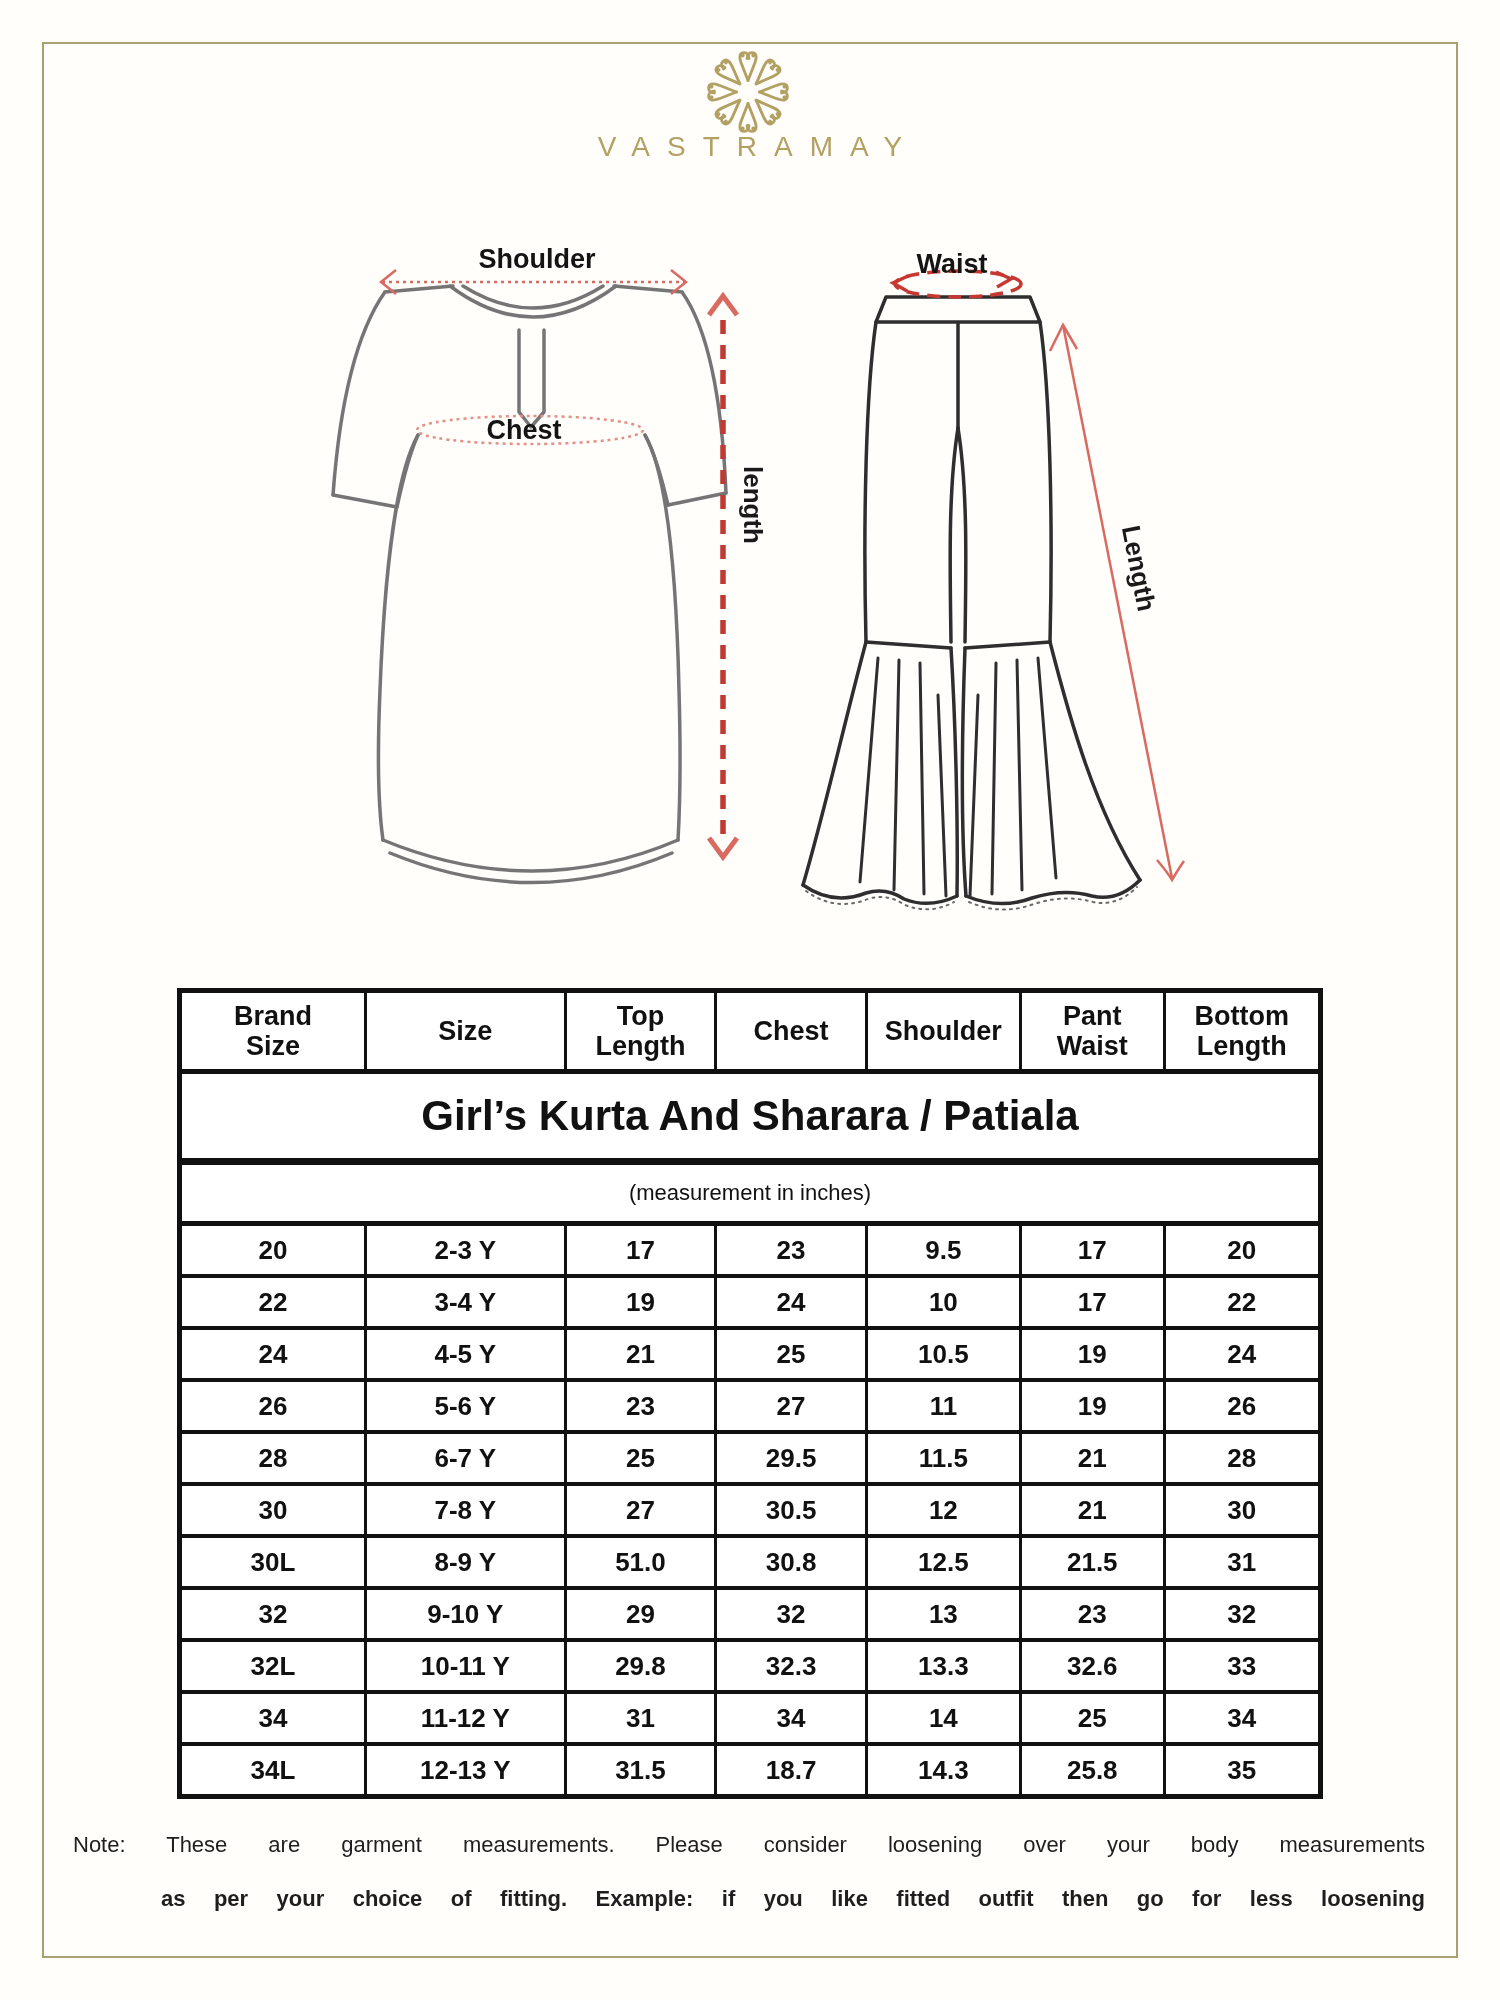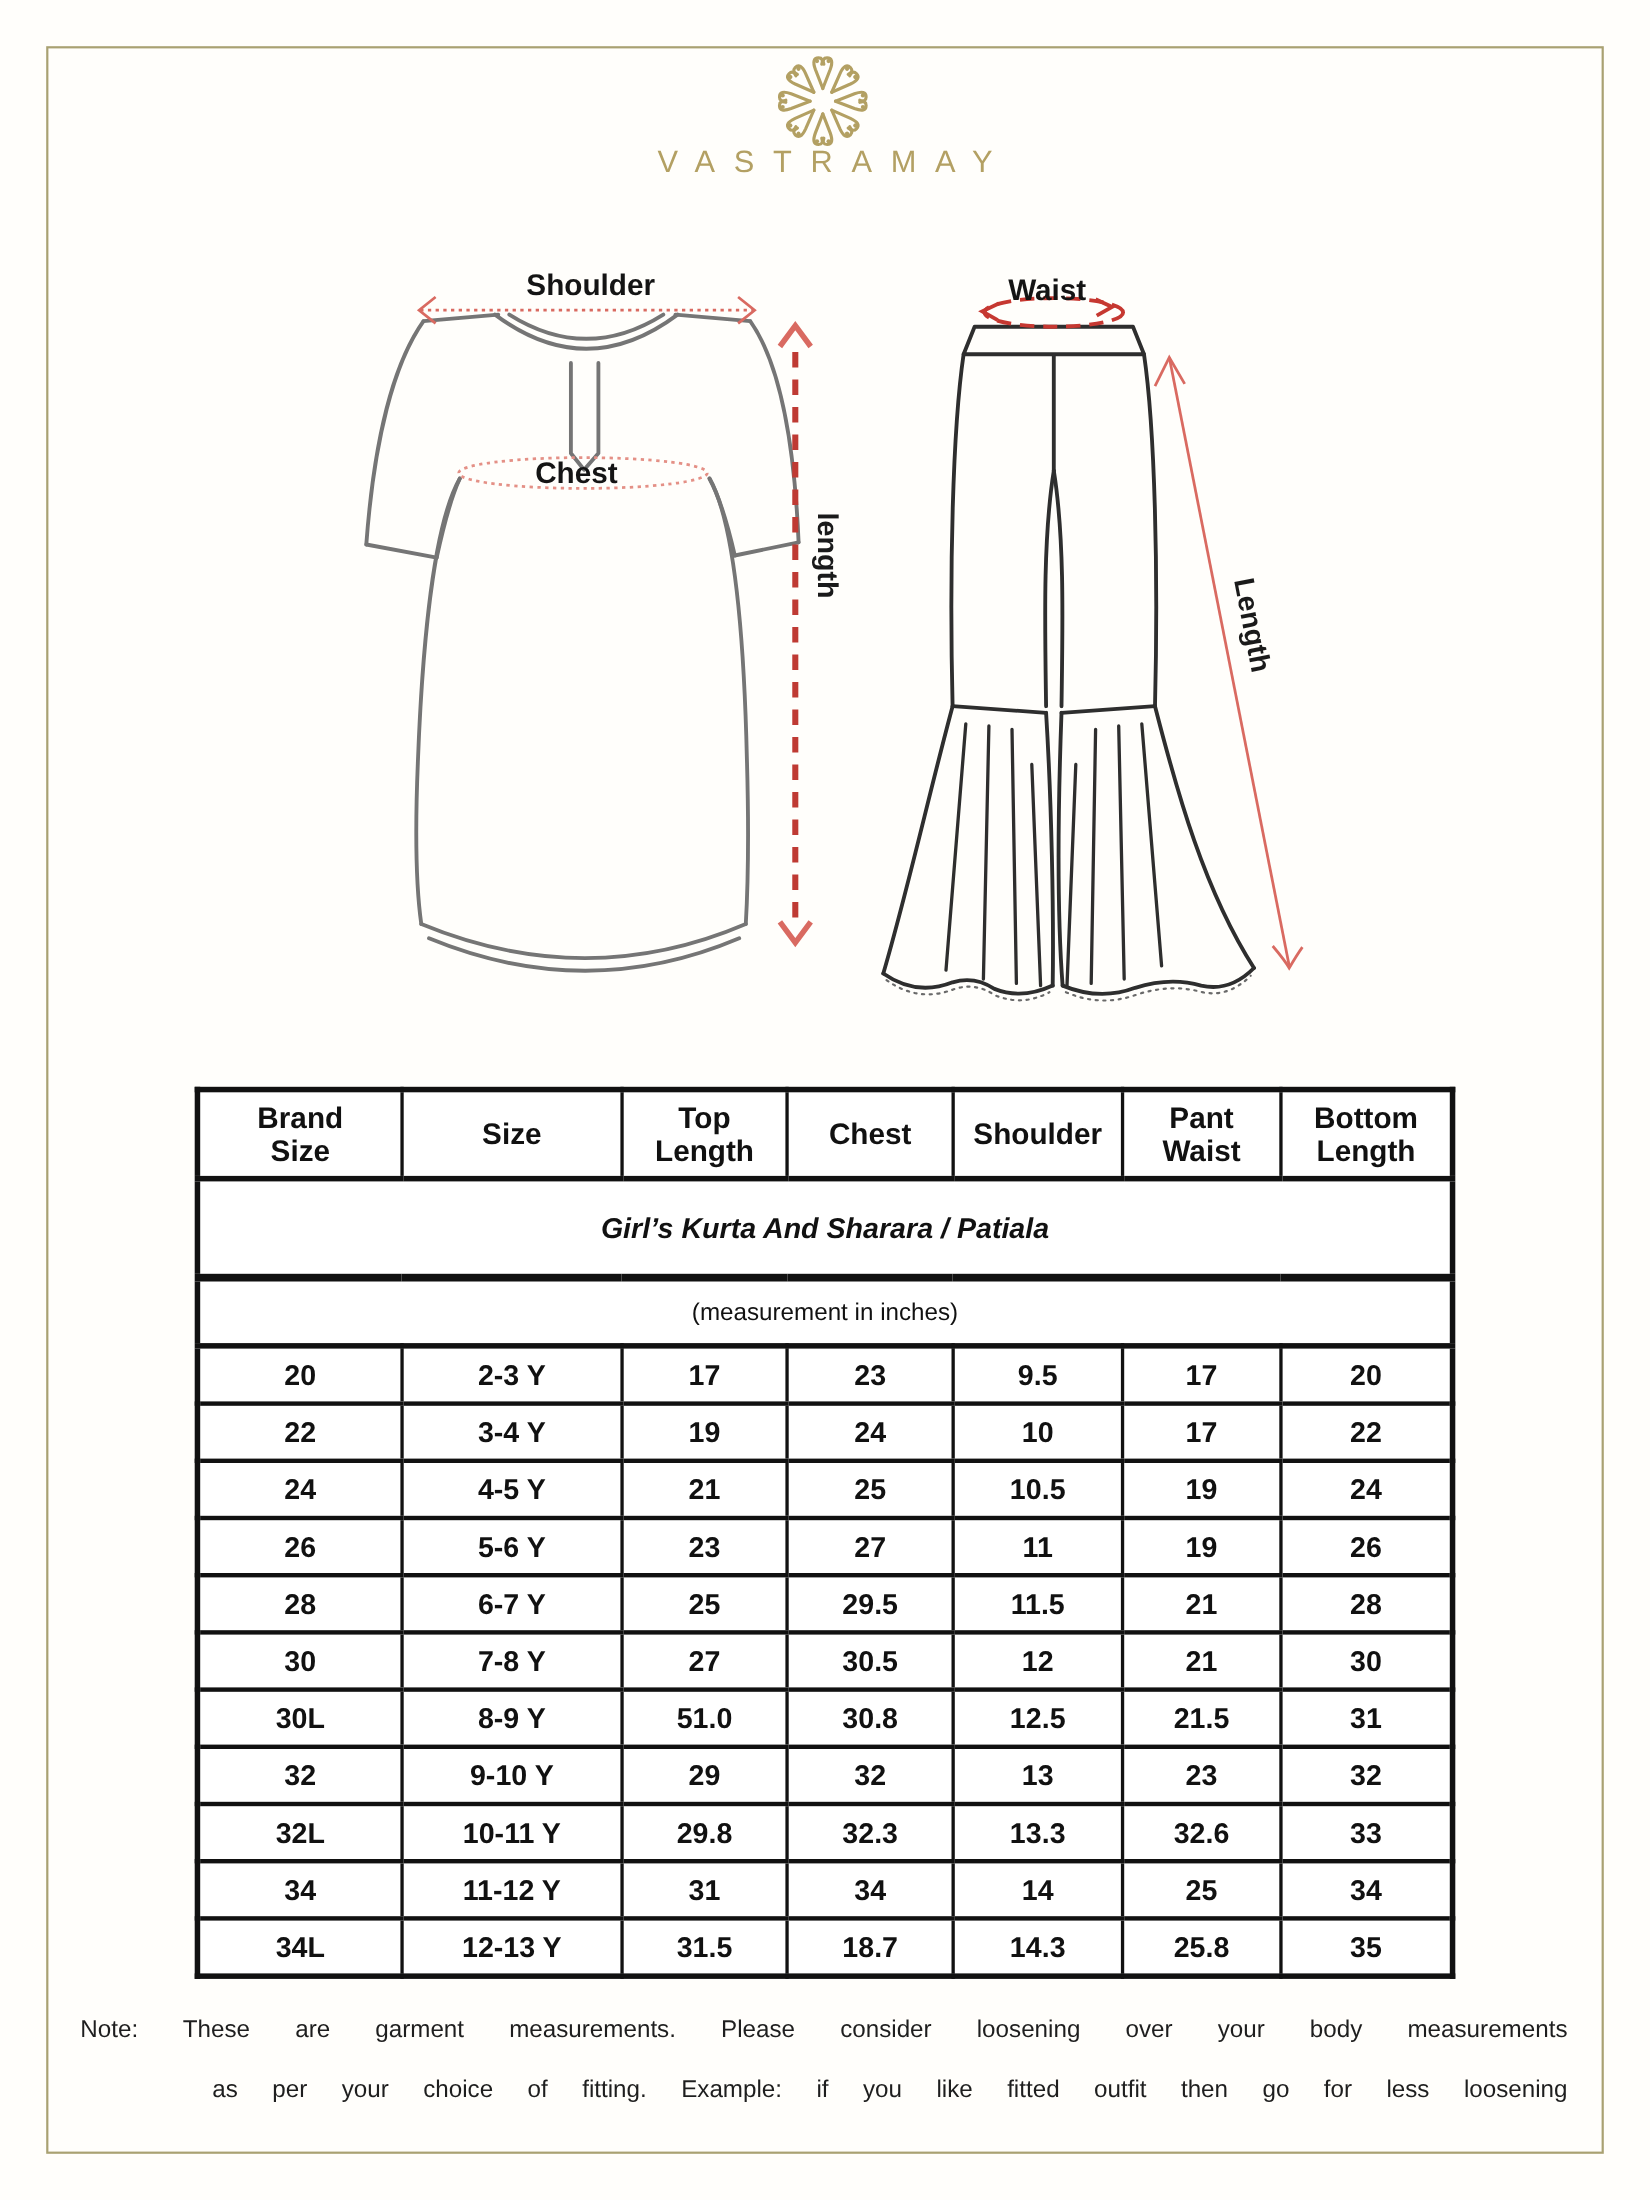--- a/index.html
+++ b/index.html
@@ -17,29 +17,29 @@
   
   .figures{position:absolute;left:0;top:190px;width:1500px;height:795px;}
   .fig-label{font-weight:bold;font-size:27px;fill:#141414;}
   .fig-label-sm{font-weight:bold;font-size:26px;fill:#1a1a1a;}
   
   .size-table{
     position:absolute;left:177px;top:988px;width:1146px;
     border-collapse:collapse;table-layout:fixed;background:#fff;
   }
   .size-table td,.size-table th{border:3px solid #111;text-align:center;vertical-align:middle;padding:0;}
-  .size-table .title-cell{height:84px;font-size:26px;font-weight:bold;border-bottom:7px solid #111;font-style:italic;}
+  .size-table .title-cell{height:84px;font-size:42px;font-weight:bold;border-bottom:7px solid #111;}
   .size-table .subtitle-cell{height:56px;font-size:22px;font-weight:400;border-bottom:5px solid #111;}
   .size-table thead th{height:76px;font-size:27px;font-weight:bold;line-height:1.12;white-space:pre-line;border-bottom:5px solid #111;}
   .size-table tbody td{height:48px;font-size:26px;font-weight:bold;border-top:4px solid #111;}
   .size-table{border:5px solid #111;}
   
   .note{position:absolute;left:73px;top:1818px;width:1352px;font-size:22px;line-height:54px;color:#1e1e1e;}
   .note-line1{text-align:justify;text-align-last:justify;}
-  .note-line2{margin-left:120px;text-align:justify;text-align-last:justify;}
+  .note-line2{margin-left:88px;text-align:justify;text-align-last:justify;font-weight:bold;}
 </style>
 </head>
 <body>
 
 <div class="page">
   <div class="frame"></div>
 
   <svg class="logo" viewBox="0 0 100 100">
     <defs>
       <g id="ray" fill="none" stroke="#b3a063" stroke-width="3" stroke-linecap="round">

